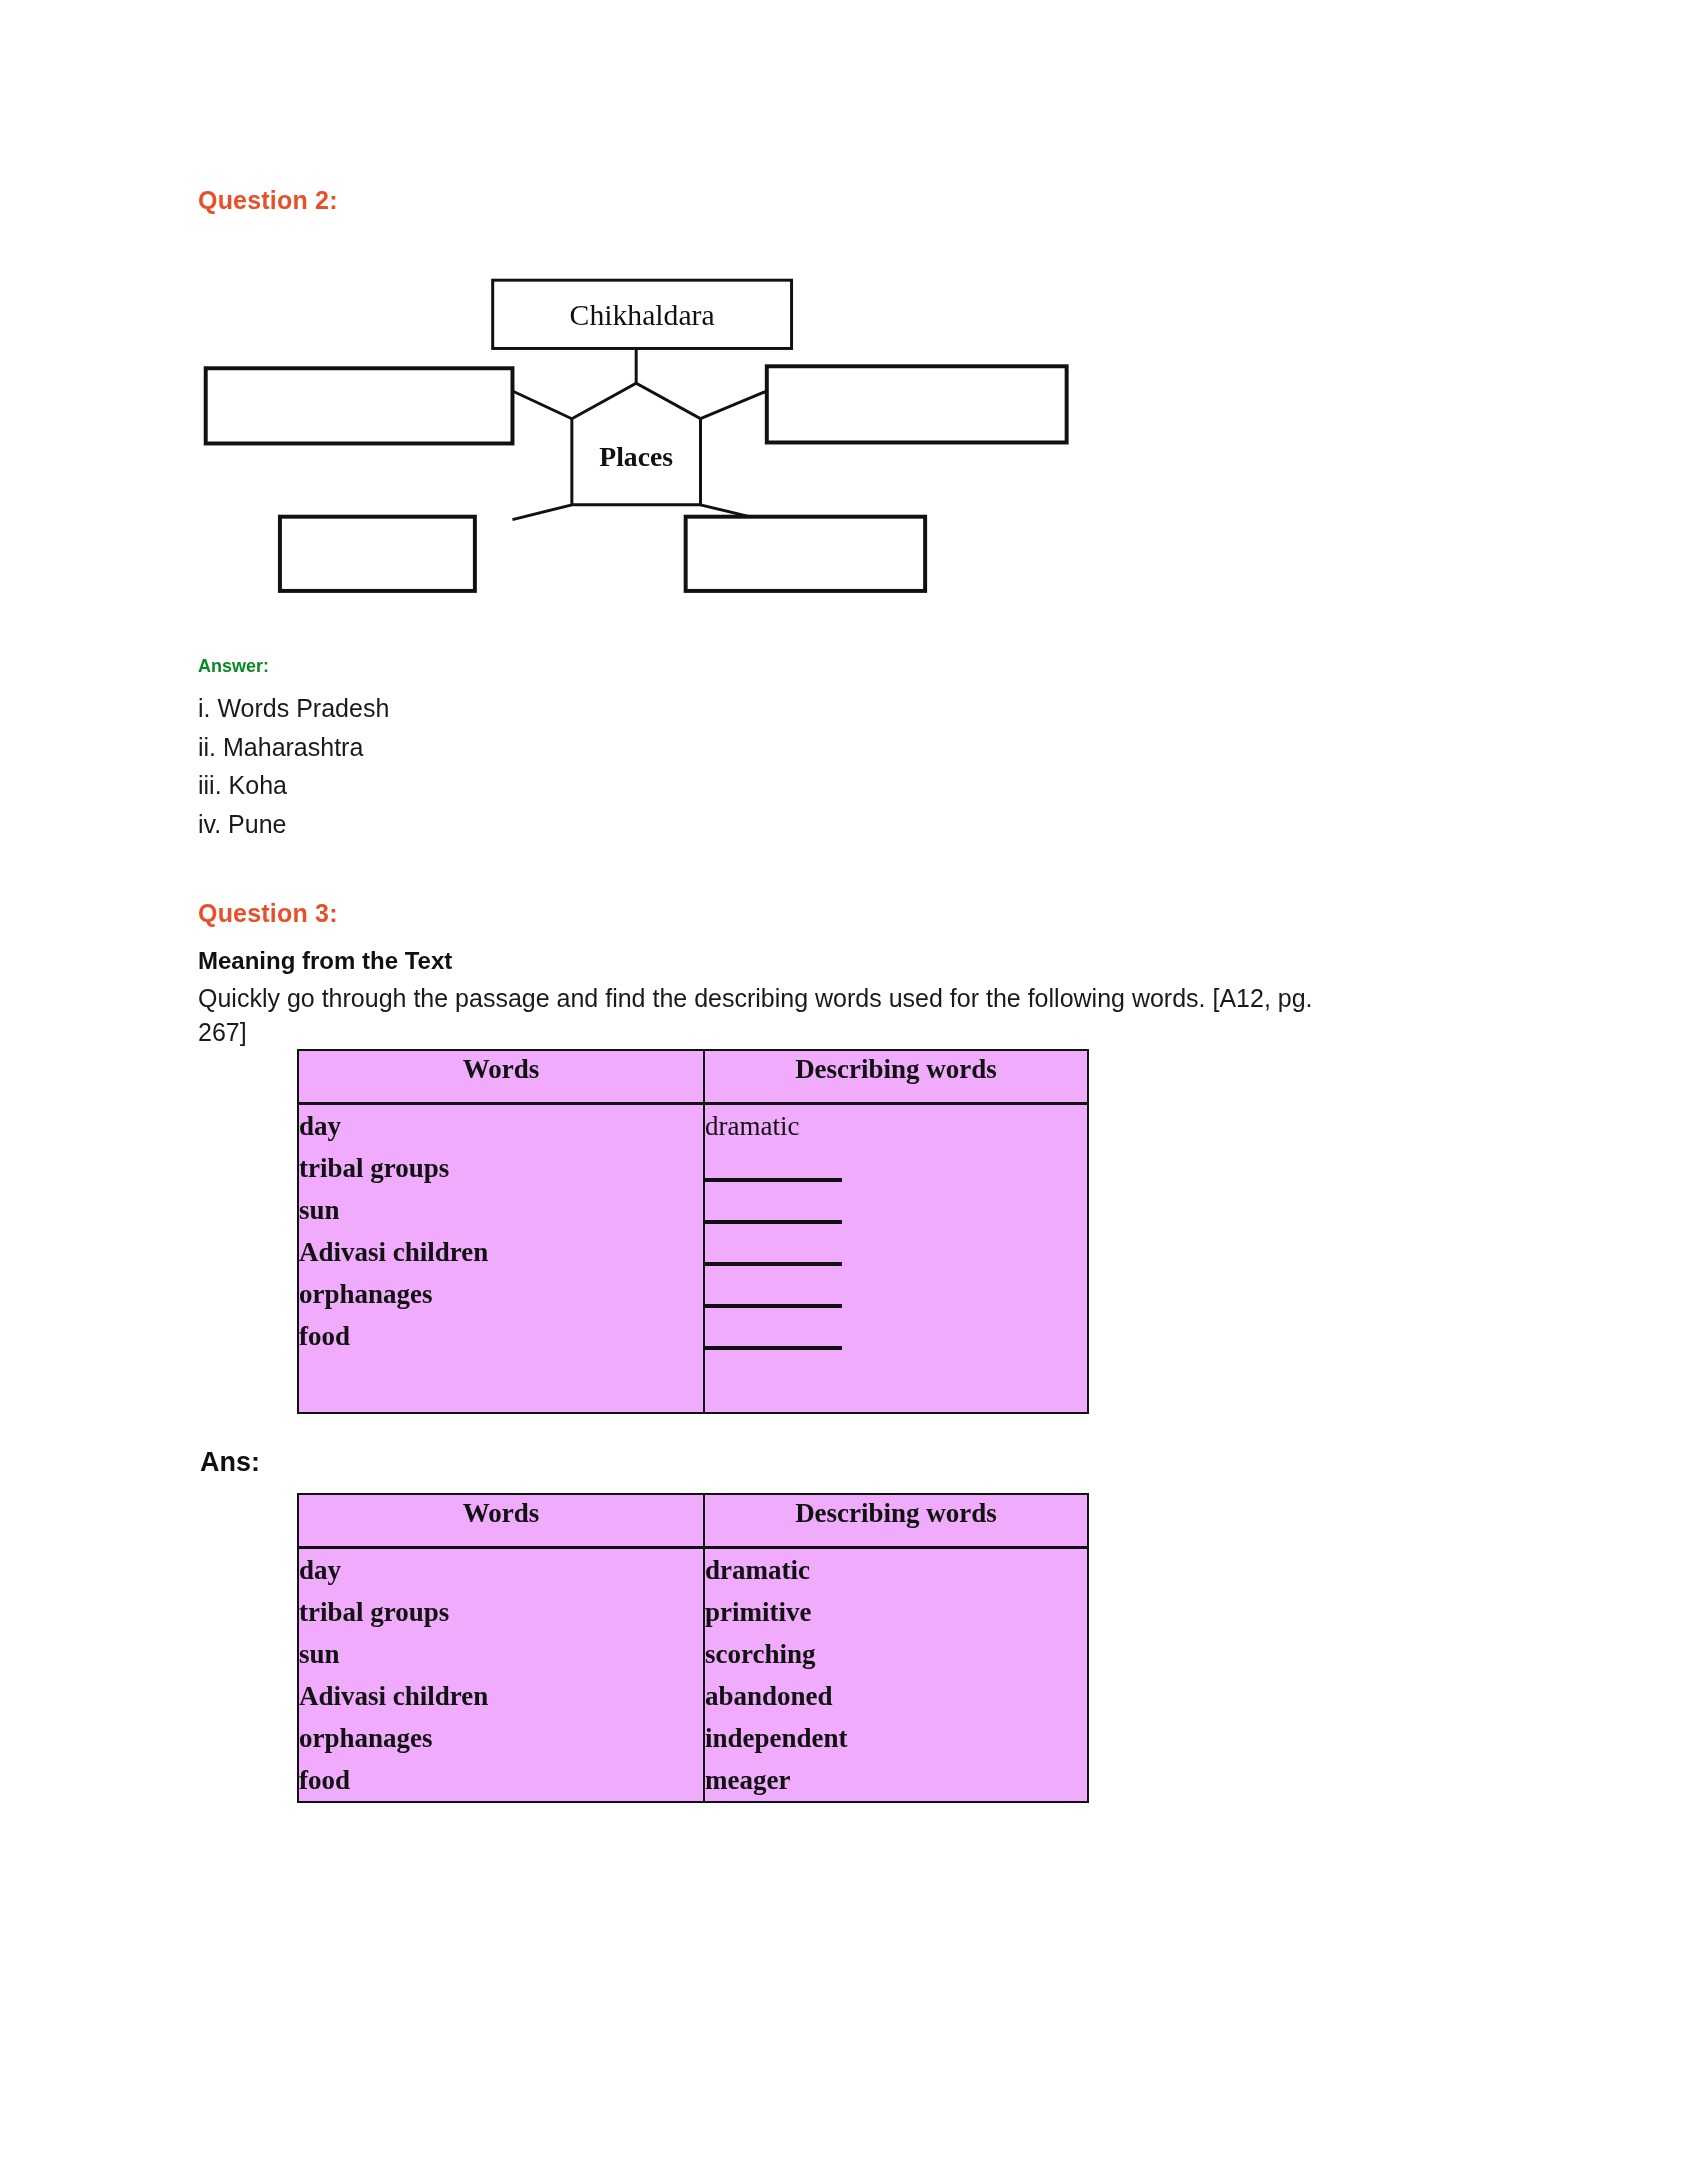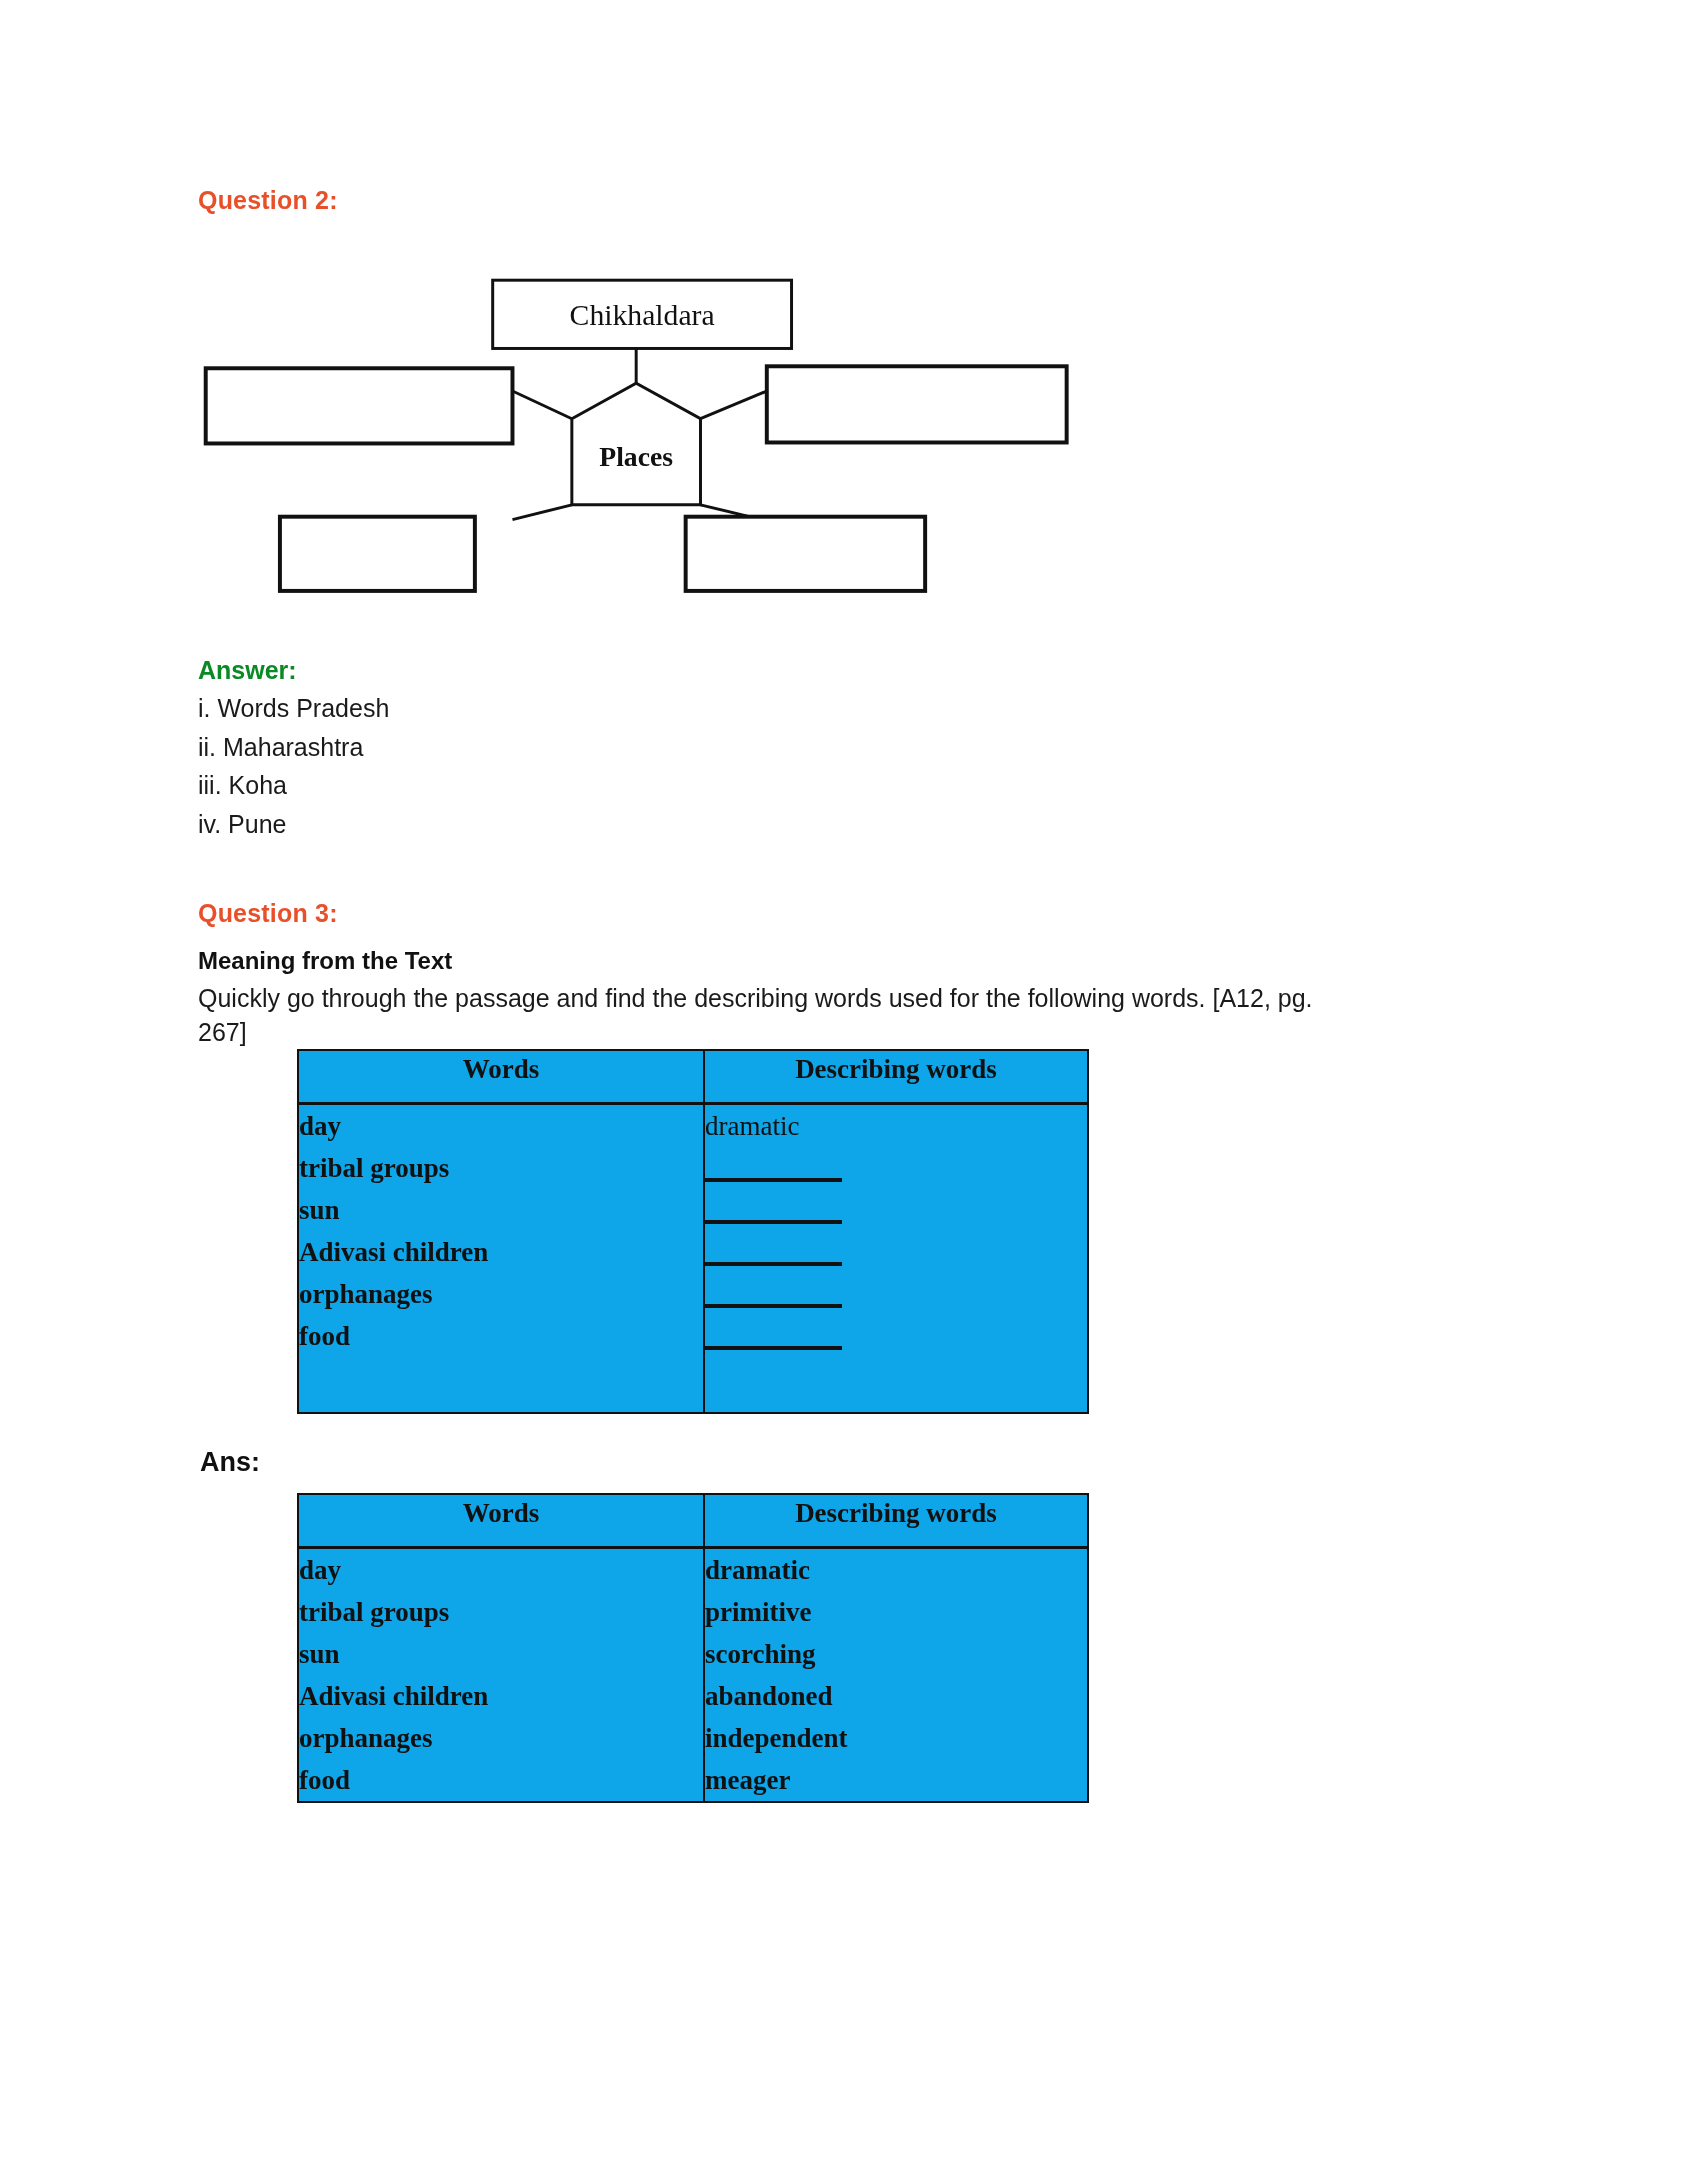--- a/index.html
+++ b/index.html
@@ -30,21 +30,21 @@
     font-size: 25px;
     color: #e8502a;
     letter-spacing: 0.2px;
     white-space: nowrap;
     text-align: right;
   }
   .a-heading {
     position: absolute;
     font-family: "Liberation Sans", sans-serif;
     font-weight: bold;
-    font-size: 25px;
+    font-size: 18px;
     color: #0a8a24;
     white-space: nowrap;
   }
   .body-text {
     position: absolute;
     font-family: "Liberation Sans", sans-serif;
     font-size: 25px;
     color: #1a1a1a;
     white-space: nowrap;
     line-height: 34px;
@@ -96,21 +96,21 @@
   .dg-label.center {
     font-size: 28px;
     font-weight: bold;
   }
 
   
   .doc-table {
     position: absolute;
     border-collapse: collapse;
     table-layout: fixed;
-    background: #0ea5e9;
+    background: #f0abfc;
   }
   .doc-table td, .doc-table th {
     border: 2px solid #111111;
     padding: 0;
     vertical-align: top;
     font-family: "Liberation Serif", serif;
     color: #111111;
   }
   .doc-table th {
     text-align: center;

